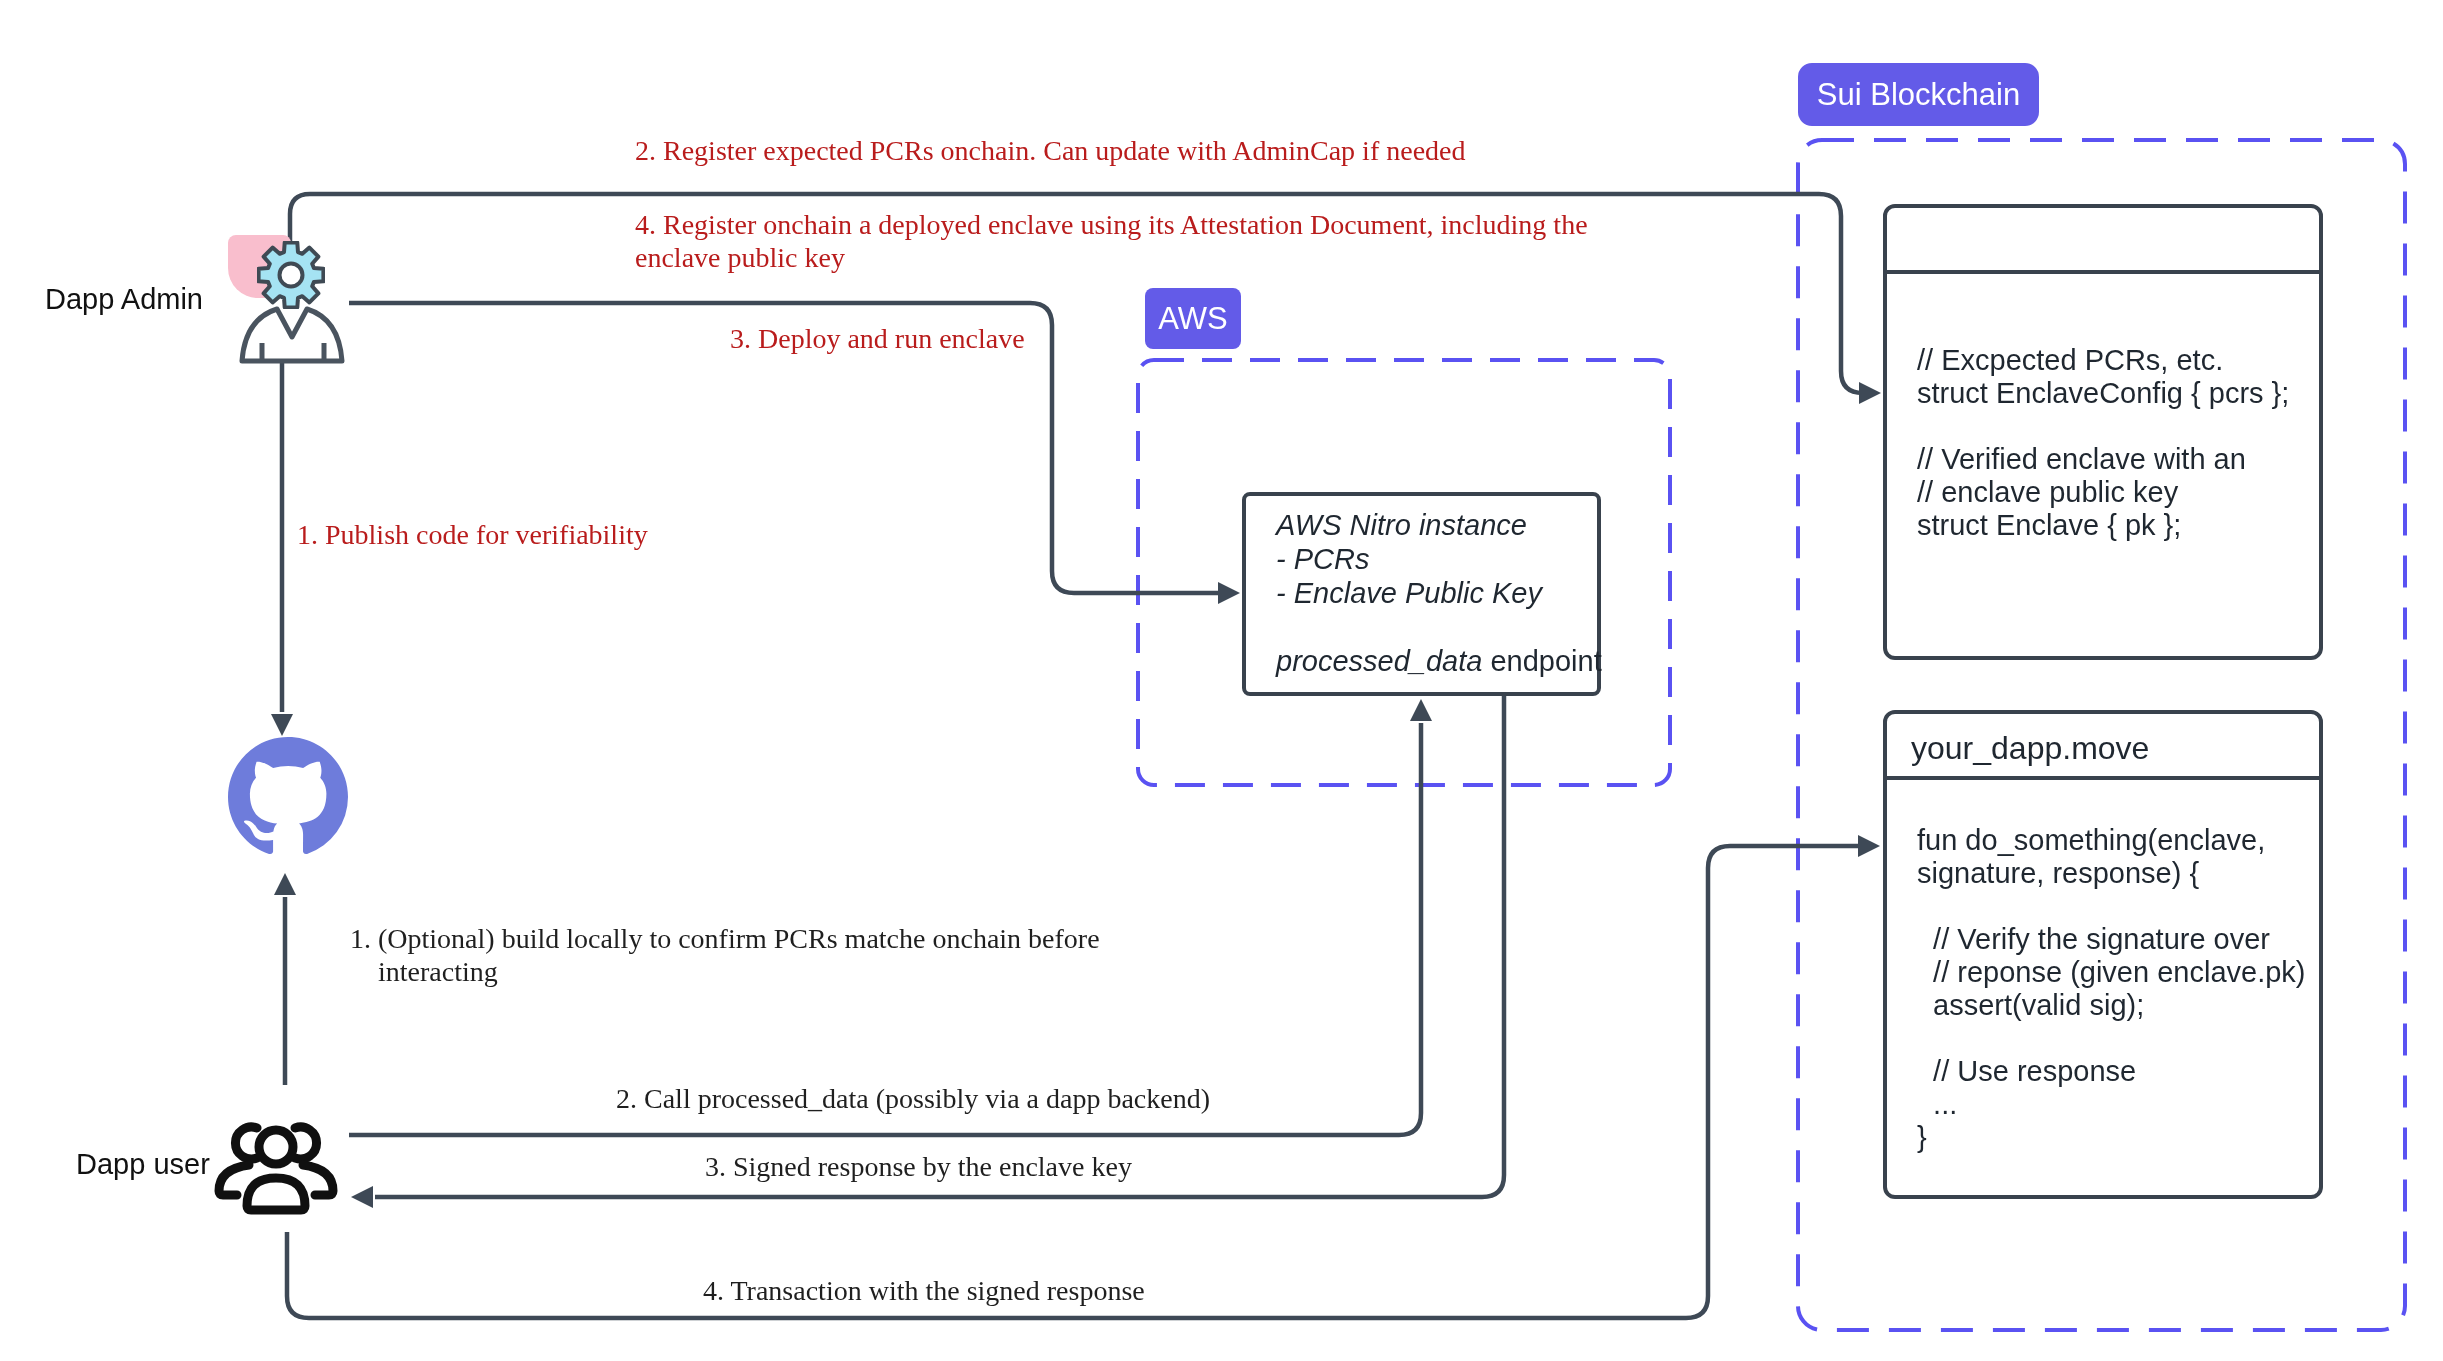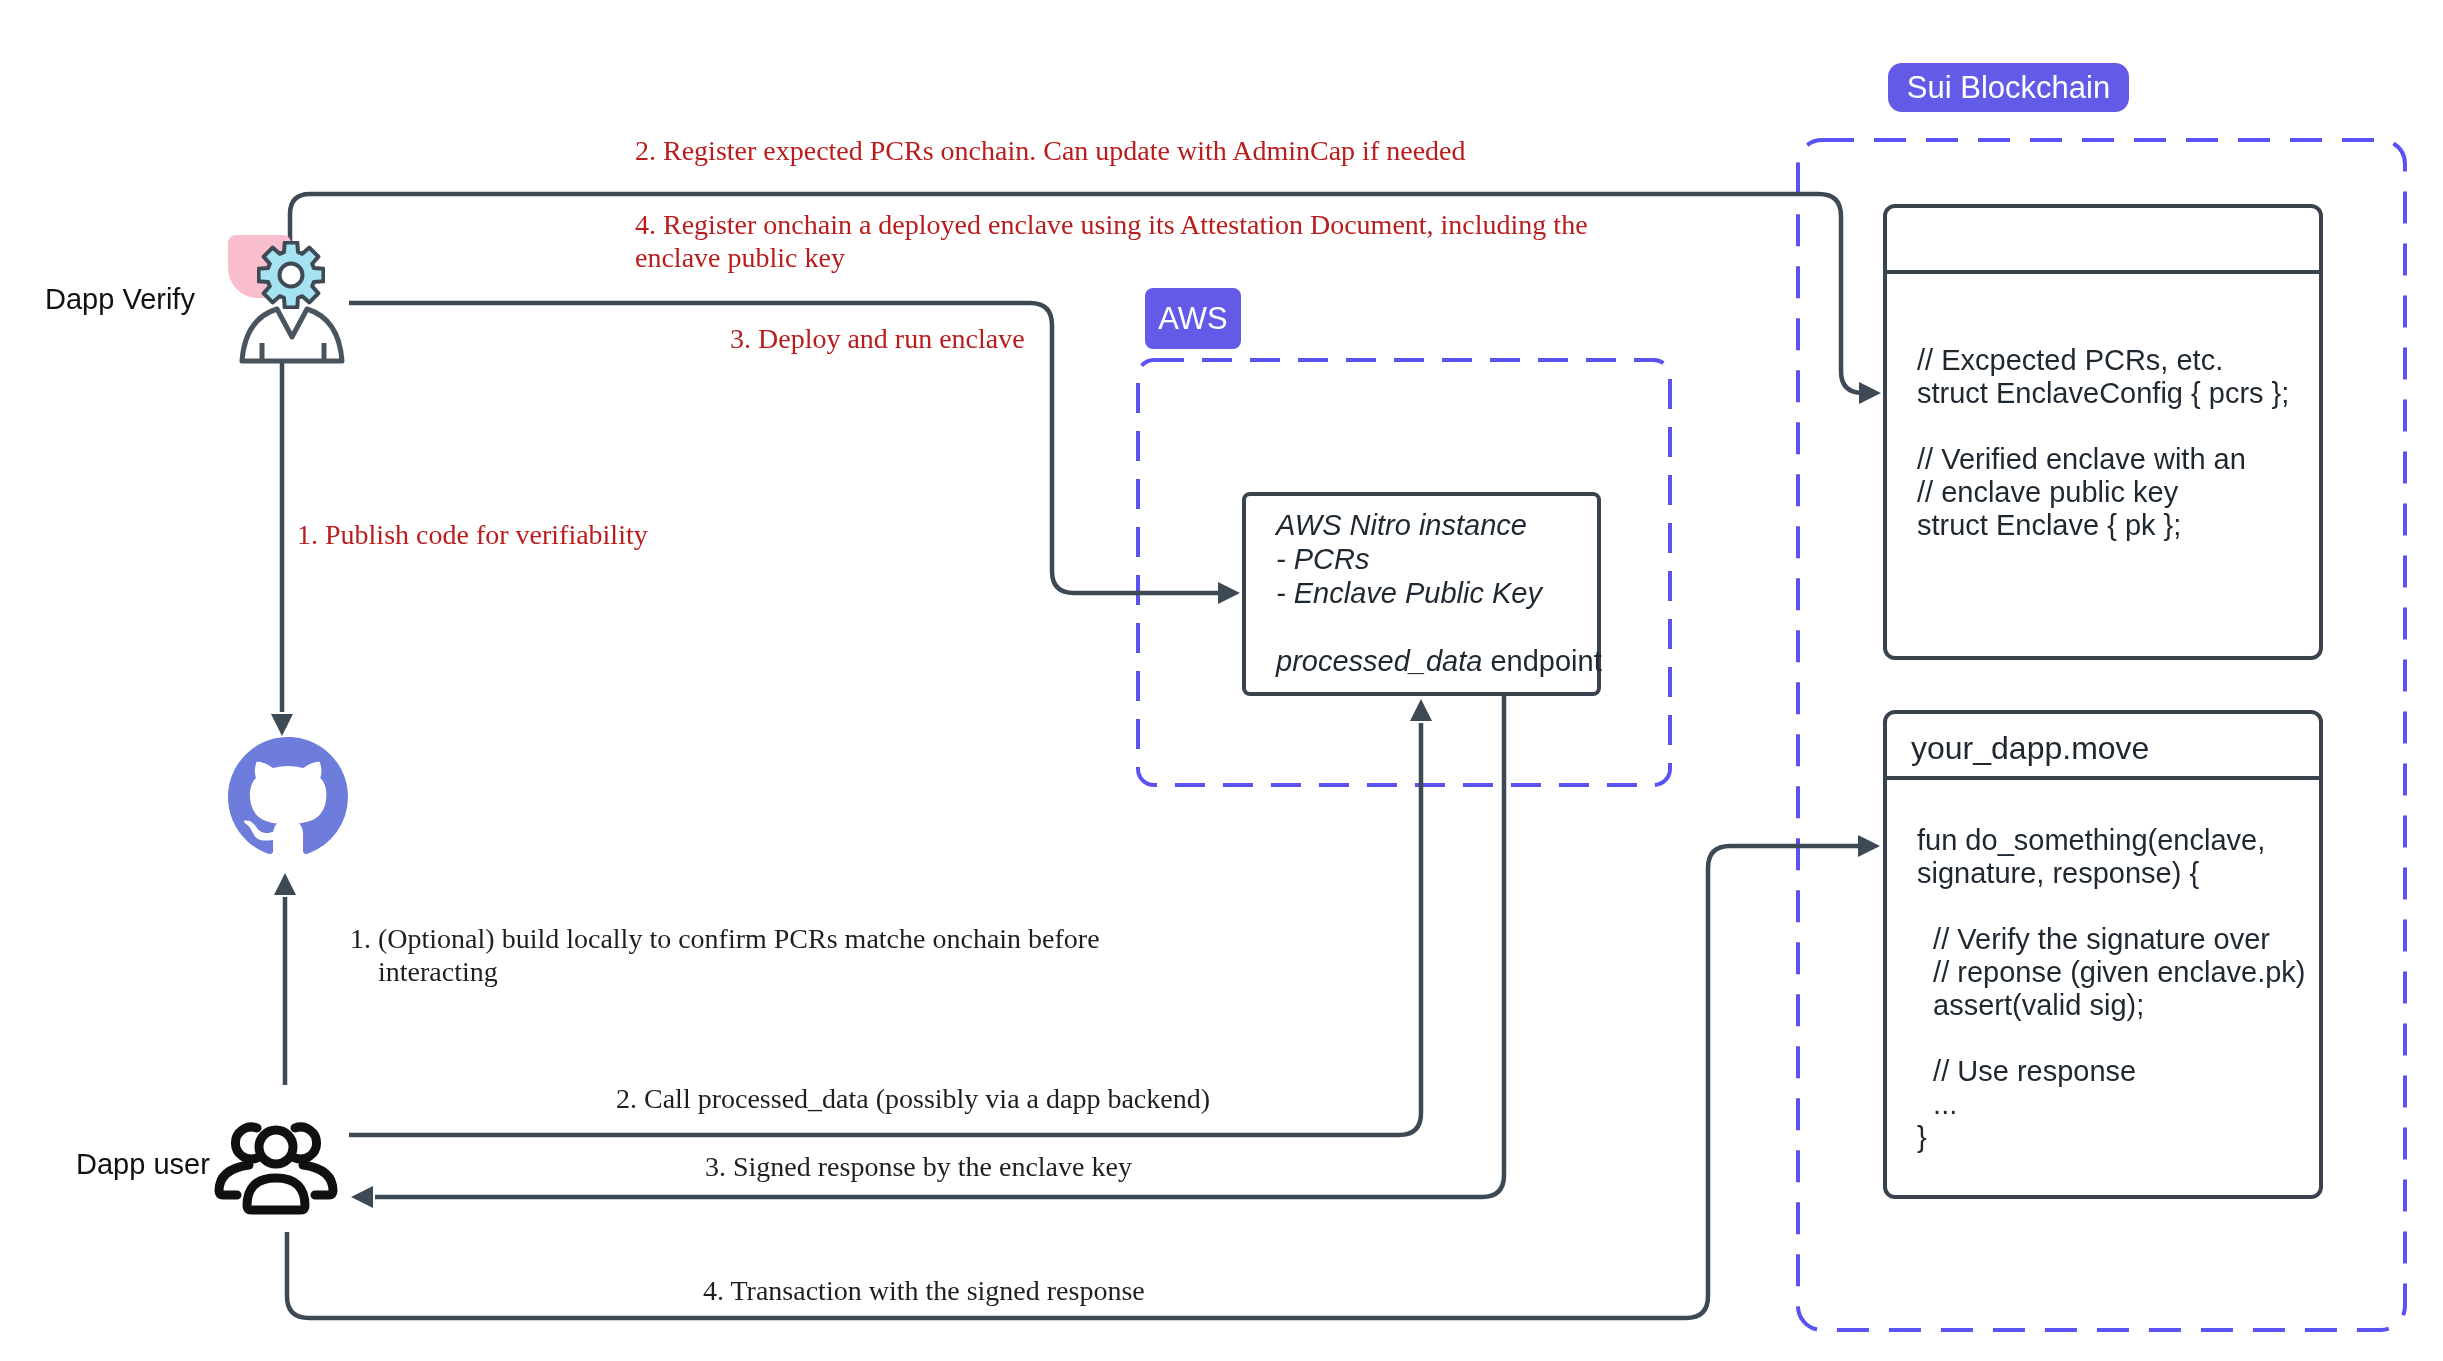--- a/index.html
+++ b/index.html
@@ -67,21 +67,21 @@
       <path class="edge" d="M 1504 696 V 1175 Q 1504 1197 1482 1197 H 375"></path>
       <path class="head" d="M 351 1197 l 22 -11 v 22 z"></path>
     </g>
 
     <g>
       <path class="edge" d="M 287 1232 V 1296 Q 287 1318 309 1318 H 1686 Q 1708 1318 1708 1296 V 868 Q 1708 846 1730 846 H 1858"></path>
       <path class="head" d="M 1880 846 l -22 -11 v 22 z"></path>
     </g>
   </svg>
 
-  <div class="badge abs" style="left:1888px;top:63px;width:241px;height:49px;">
+  <div class="badge abs" style="left:1798px;top:63px;width:241px;height:63px;">
     <span>Sui Blockchain</span>
   </div>
   <div class="badge abs" style="left:1135px;top:288px;width:96px;height:61px;border-radius:8px;margin-left:10px;">
     <span>AWS</span>
   </div>
 
   <div class="codebox abs" style="left:1883px;top:204px;width:432px;height:448px;">
     <div class="sep" style="top:62px;"></div>
     <div class="code" style="top:136px;">// Excpected PCRs, etc.
 struct EnclaveConfig { pcrs };
@@ -106,21 +106,21 @@
 }</div>
   </div>
 
   <div class="codebox nitro abs" style="left:1242px;top:492px;width:351px;height:196px;border-radius:8px;">
     <div class="code" style="top:12px;font-style:italic;">AWS Nitro instance
 - PCRs
 - Enclave Public Key</div>
     <div class="code" style="top:148px;"><span style="font-style:italic;">processed_data</span><span> endpoint</span></div>
   </div>
 
-  <div class="actor-label" style="left:45px;top:283px;">Dapp Verify</div>
+  <div class="actor-label" style="left:45px;top:283px;">Dapp Admin</div>
 
   <div class="abs" style="left:228px;top:233px;width:130px;height:132px;z-index:2;">
     <div class="abs" style="left:0;top:2px;width:63px;height:63px;background:#f9becd;
          border-radius:8px 8px 12px 30px;"></div>
     <svg class="abs" style="left:29px;top:8px;" width="68" height="68" viewBox="0 0 68 68">
       <path d="M66.4 27.7 L66.4 40.3 L56.9 41 L55.2 45.3 L61.4 52.4 L52.4 61.4 L45.3 55.2 L41 56.9
                L40.3 66.4 L27.7 66.4 L27 56.9 L22.7 55.2 L15.6 61.4 L6.6 52.4 L12.8 45.3 L11.1 41
                L1.6 40.3 L1.6 27.7 L11.1 27 L12.8 22.7 L6.6 15.6 L15.6 6.6 L22.7 12.8 L27 11.1
                L27.7 1.6 L40.3 1.6 L41 11.1 L45.3 12.8 L52.4 6.6 L61.4 15.6 L55.2 22.7 L56.9 27 Z" fill="#a5e3f3" stroke="#3f4a54" stroke-width="4" stroke-linejoin="round"></path>
       <circle cx="34" cy="34" r="11.5" fill="#ffffff" stroke="#3f4a54" stroke-width="4"></circle>

